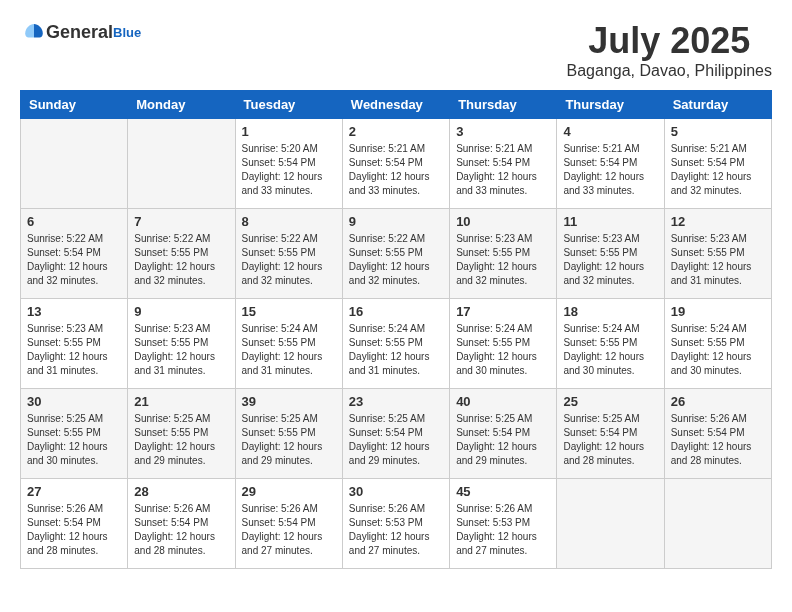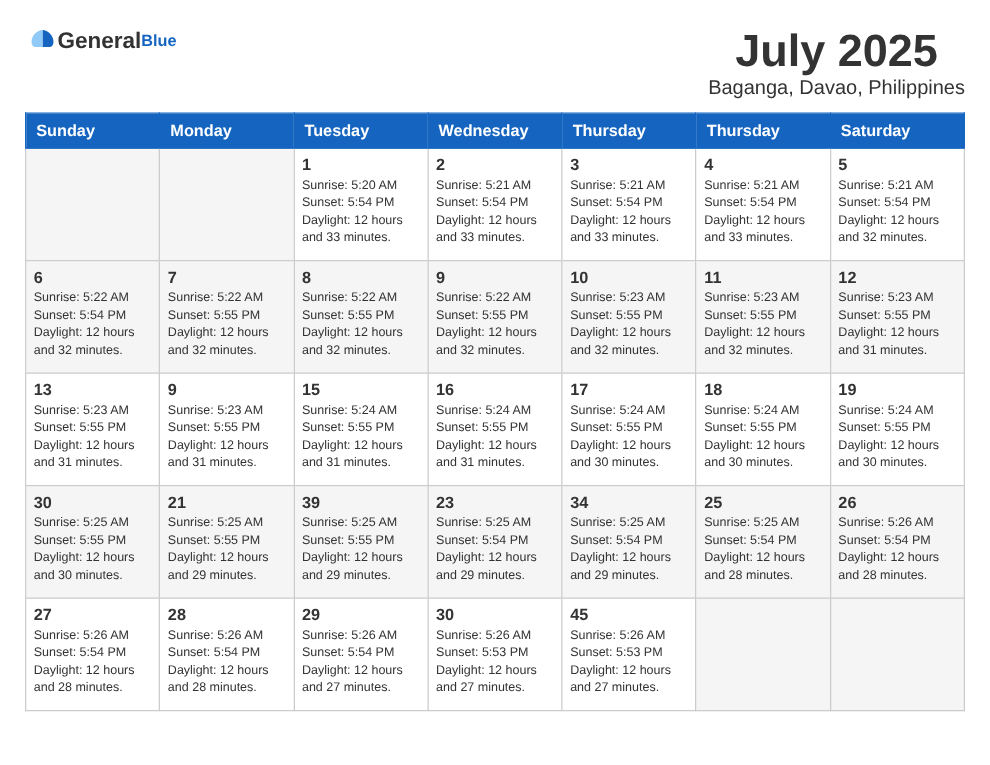--- a/index.html
+++ b/index.html
@@ -205,21 +205,21 @@
         </td>
         <td>
           <span class="day-number">39</span>
           <div class="day-detail">Sunrise: 5:25 AM<br>Sunset: 5:55 PM<br>Daylight: 12 hours and 29 minutes.</div>
         </td>
         <td>
           <span class="day-number">23</span>
           <div class="day-detail">Sunrise: 5:25 AM<br>Sunset: 5:54 PM<br>Daylight: 12 hours and 29 minutes.</div>
         </td>
         <td>
-          <span class="day-number">34</span>
+          <span class="day-number">40</span>
           <div class="day-detail">Sunrise: 5:25 AM<br>Sunset: 5:54 PM<br>Daylight: 12 hours and 29 minutes.</div>
         </td>
         <td>
           <span class="day-number">25</span>
           <div class="day-detail">Sunrise: 5:25 AM<br>Sunset: 5:54 PM<br>Daylight: 12 hours and 28 minutes.</div>
         </td>
         <td>
           <span class="day-number">26</span>
           <div class="day-detail">Sunrise: 5:26 AM<br>Sunset: 5:54 PM<br>Daylight: 12 hours and 28 minutes.</div>
         </td>

